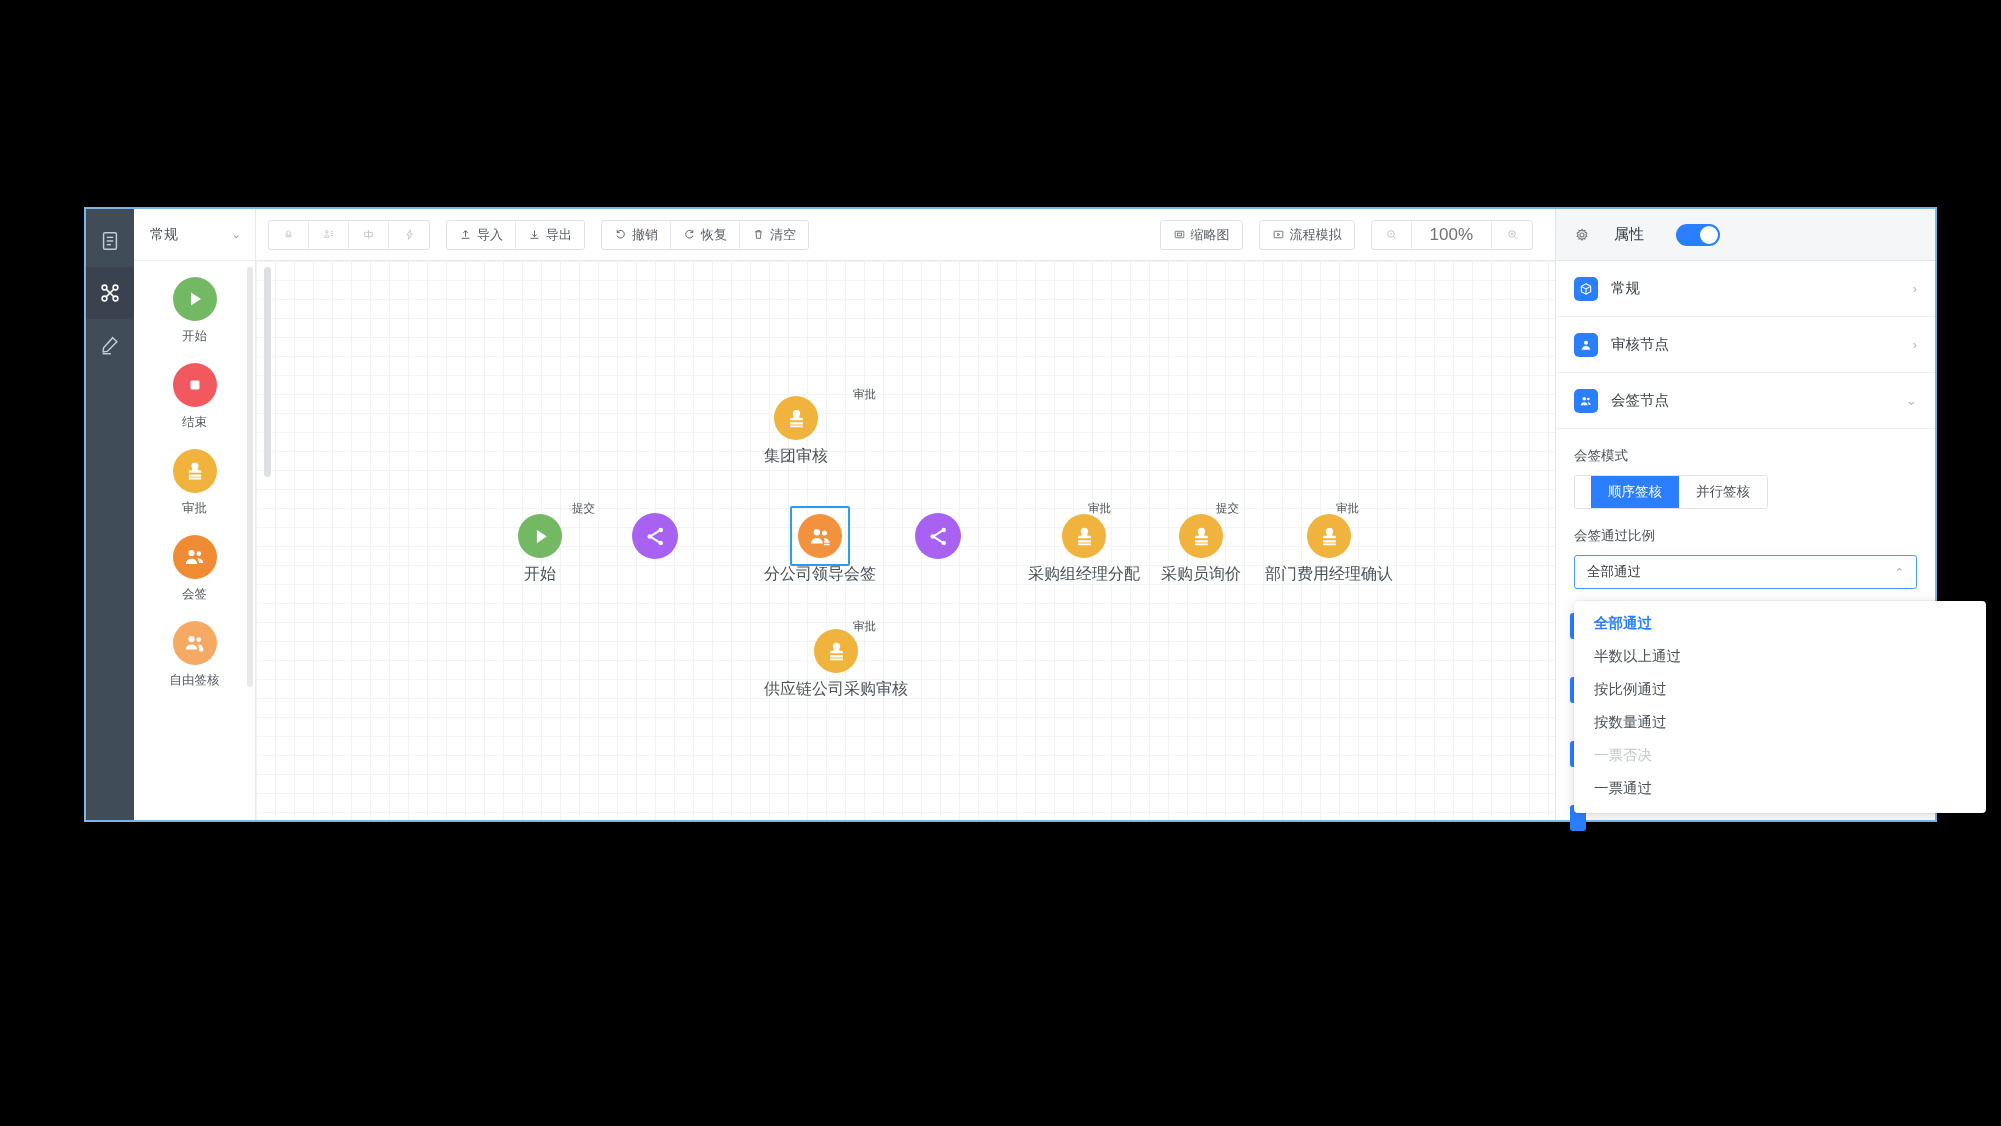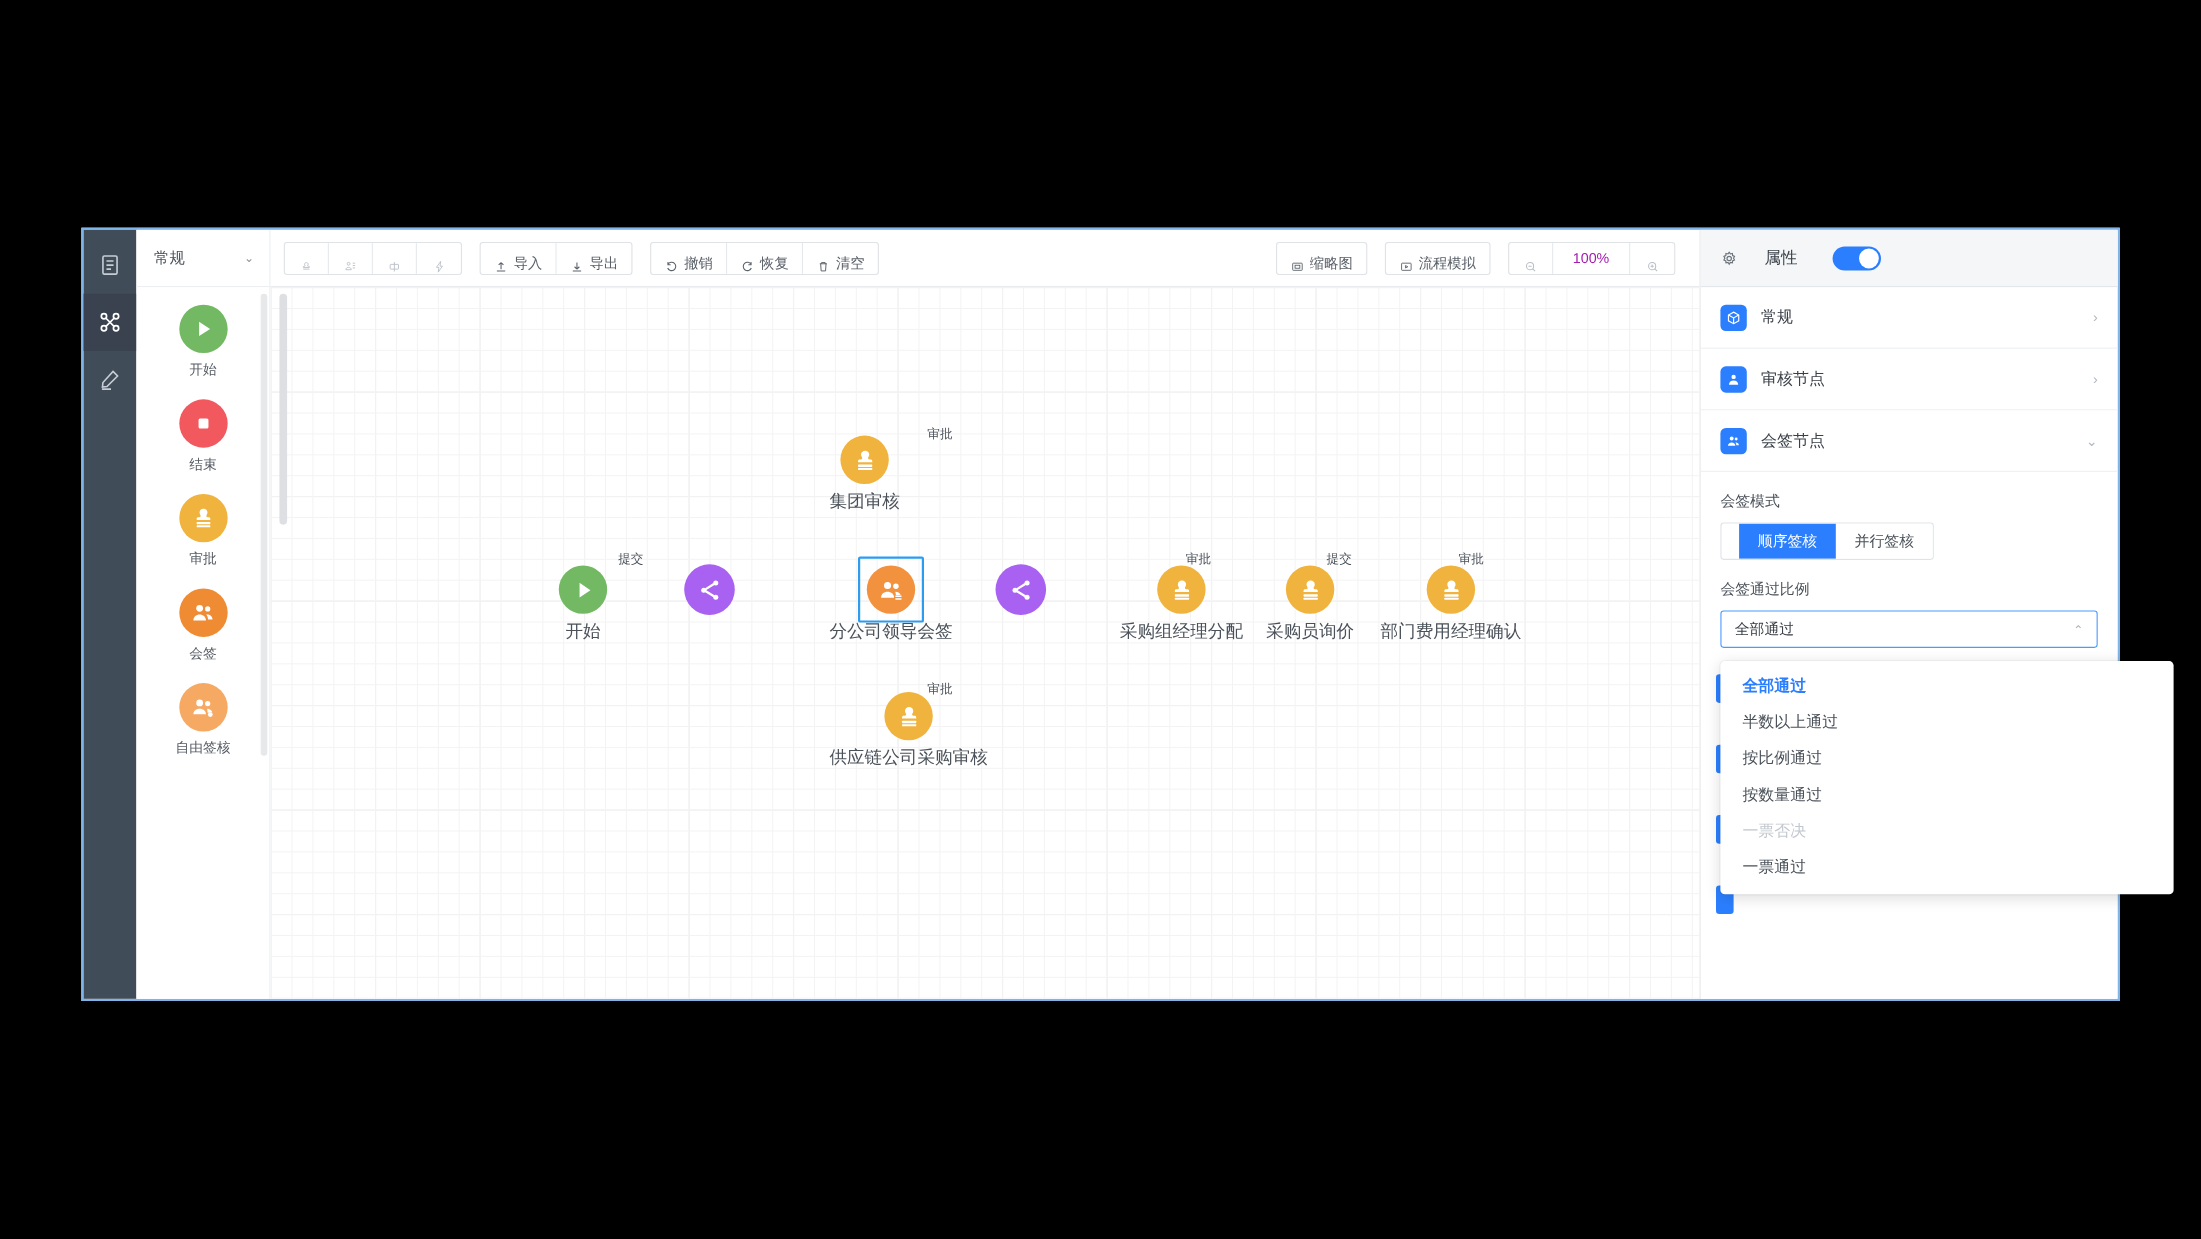--- a/index.html
+++ b/index.html
@@ -5,22 +5,22 @@
   * { box-sizing: border-box; margin: 0; padding: 0; }
   html, body {
     width: 2001px; height: 1126px;
     background: #000; overflow: hidden;
     font-family: "Liberation Sans", "DejaVu Sans", sans-serif;
   }
 
   
   #app-window {
     position: absolute;
-    left: 74px; top: 207px;
-    width: 1853px; height: 703px;
+    left: 84px; top: 207px;
+    width: 1853px; height: 615px;
     background: #ffffff;
     border: 2px solid #7fb4e8;
     display: flex;
     overflow: visible;
   }
 
   
   #icon-rail {
     width: 48px; height: 100%;
     background: #414c59;
@@ -104,35 +104,35 @@
   }
   .tb-group {
     display: flex;
     border: 1px solid #dfe2e6;
     border-radius: 3px;
     overflow: hidden;
     background: #fff;
     height: 30px;
   }
   .tb-btn {
-    display: flex; align-items: flex-end; justify-content: center;
+    display: flex; align-items: center; justify-content: center;
     gap: 5px;
     padding: 0 12px;
     height: 100%;
     font-size: 13px; color: #5a6068;
     border-right: 1px solid #e6e9ec;
     cursor: pointer;
     white-space: nowrap;
   }
   .tb-btn:last-child { border-right: none; }
   .tb-btn.icon-only { width: 40px; padding: 0; color: #b9bfc6; }
   .tb-btn svg { width: 13px; height: 13px; flex: 0 0 13px; }
   .tb-spacer { flex: 1 1 auto; }
   #zoom-value {
-    padding: 0 18px; font-size: 13px; color: #a21caf;
+    padding: 0 18px; font-size: 17px; color: #737373;
     display: flex; align-items: center; height: 100%;
     border-right: 1px solid #e6e9ec;
   }
 
   
   #canvas-wrap {
     flex: 1 1 auto;
     position: relative;
     overflow: hidden;
     background: #ffffff;

